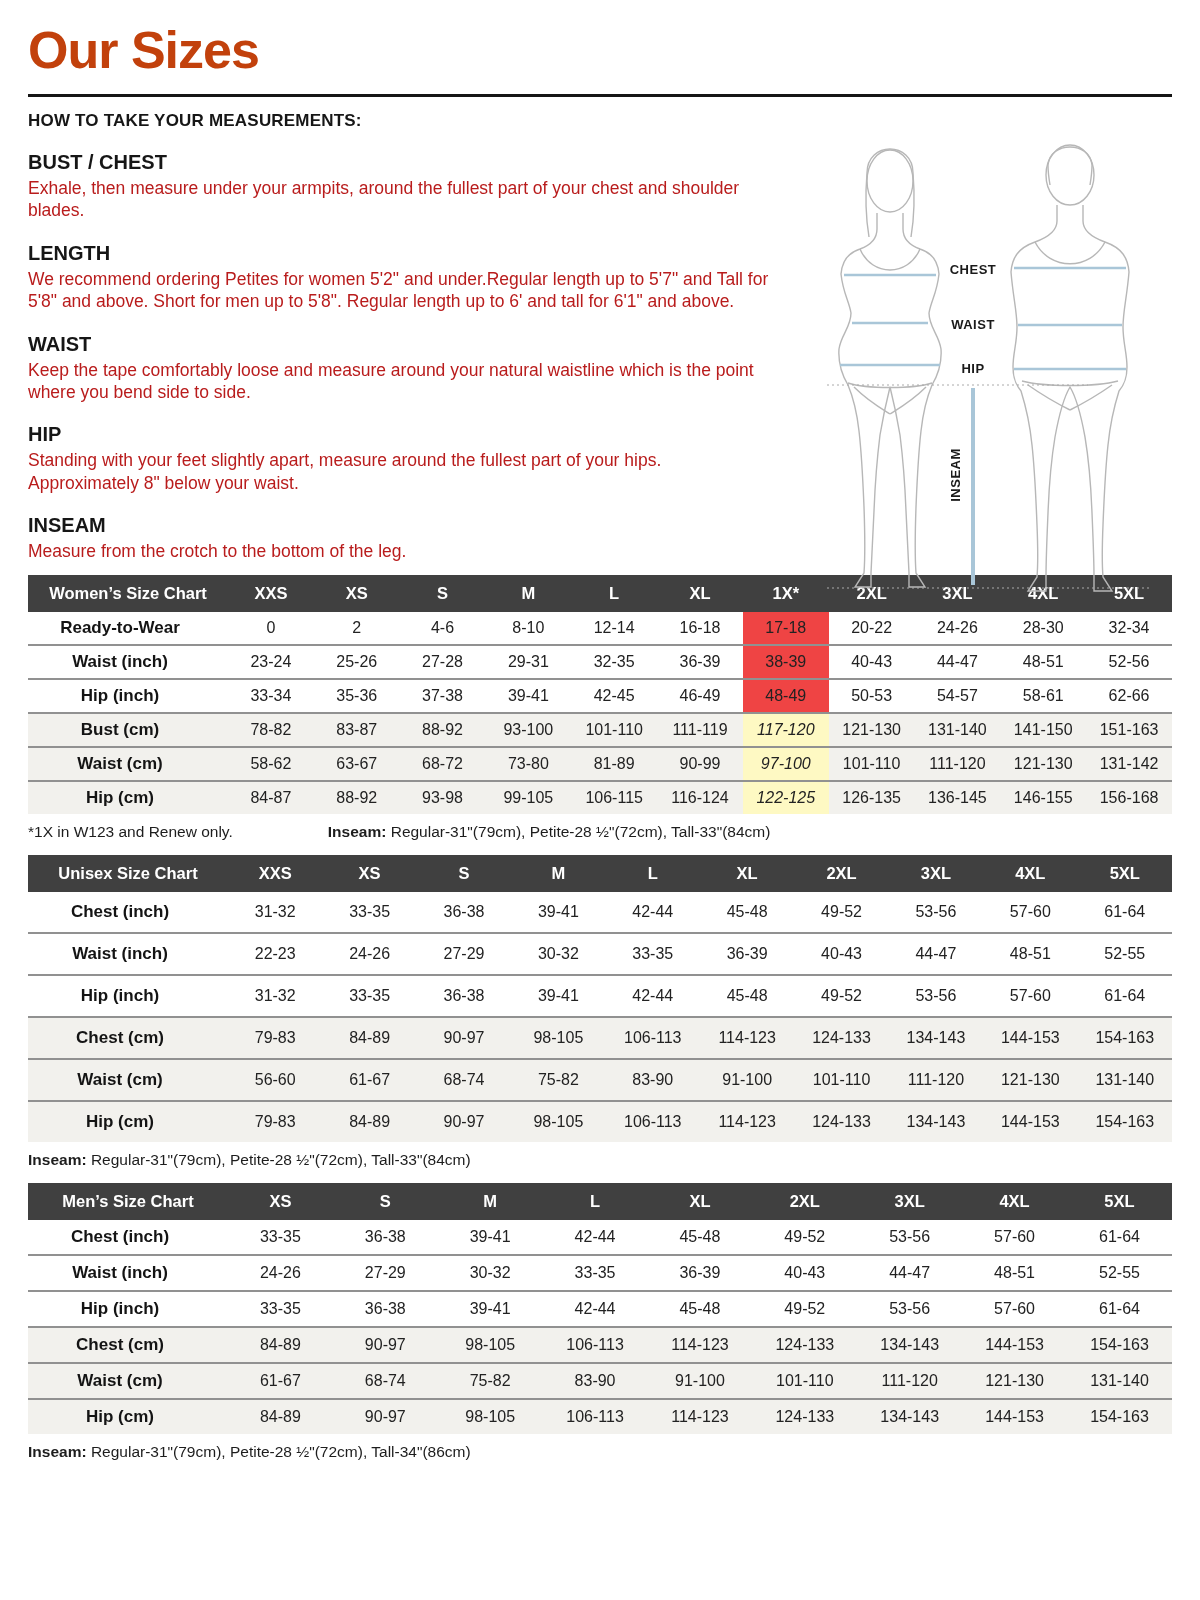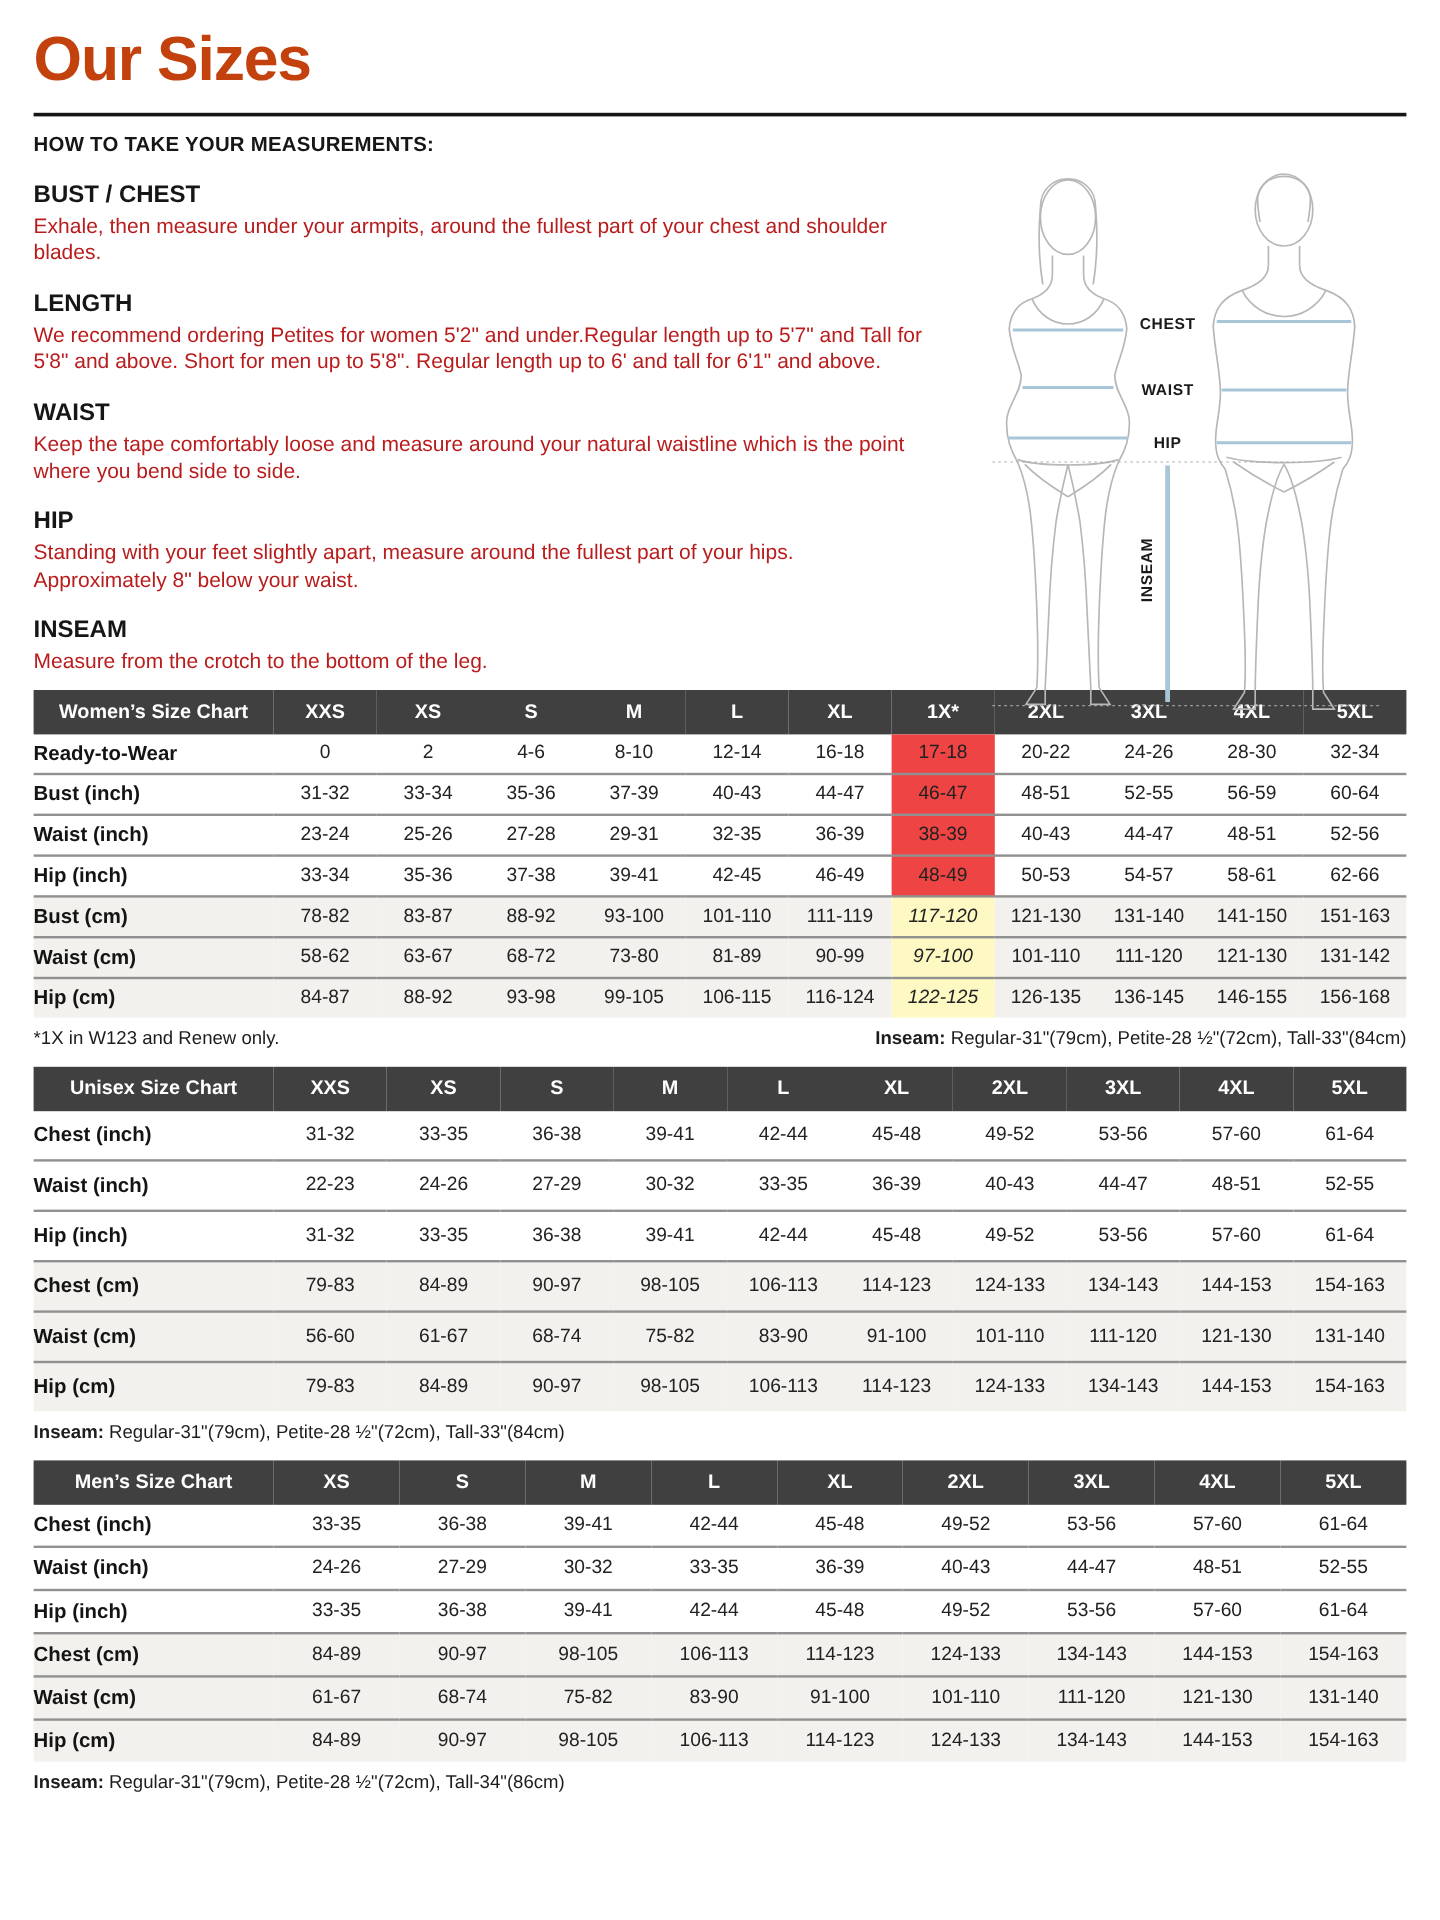--- a/index.html
+++ b/index.html
@@ -74,21 +74,21 @@
   col.label-col { width: 200px; }
   thead th {
     background: #404040;
     color: #ffffff;
     font-weight: bold;
     font-size: 16.5px;
     text-align: center;
     padding: 9px 4px;
   }
   tbody th {
-    text-align: left;
+    text-align: center;
     padding-right: 16px;
     font-weight: bold;
     font-size: 17px;
     color: #141414;
     white-space: nowrap;
   }
   tbody td {
     text-align: center;
     font-size: 16px;
     color: #222222;
@@ -100,21 +100,21 @@
   td.hl { background: #ef4444; }
   tr.shaded td.hl { background: #fef9c3; font-style: italic; }
 
   
   #table-0 tbody th, #table-0 tbody td { padding-top: 6px; padding-bottom: 6px; }
   #table-1 tbody th, #table-1 tbody td { padding-top: 10px; padding-bottom: 10px; }
   #table-2 tbody th, #table-2 tbody td { padding-top: 7px; padding-bottom: 7px; }
 
   .fnote {
     display: flex;
-    justify-content: space-between;
+    justify-content: flex-start;
     gap: 95px;
     margin-top: 9px;
     font-size: 15.5px;
     color: #1d1d1d;
   }
   .fnote b { font-weight: bold; }
 </style>
 </head>
 <body>
 
@@ -278,34 +278,20 @@
               <td>8-10</td>
               <td>12-14</td>
               <td>16-18</td>
               <td class="hl">17-18</td>
               <td>20-22</td>
               <td>24-26</td>
               <td>28-30</td>
               <td>32-34</td>
             </tr>
             <tr>
-              <th>Bust (inch)</th>
-              <td>31-32</td>
-              <td>33-34</td>
-              <td>35-36</td>
-              <td>37-39</td>
-              <td>40-43</td>
-              <td>44-47</td>
-              <td class="hl">46-47</td>
-              <td>48-51</td>
-              <td>52-55</td>
-              <td>56-59</td>
-              <td>60-64</td>
-            </tr>
-            <tr>
               <th>Waist (inch)</th>
               <td>23-24</td>
               <td>25-26</td>
               <td>27-28</td>
               <td>29-31</td>
               <td>32-35</td>
               <td>36-39</td>
               <td class="hl">38-39</td>
               <td>40-43</td>
               <td>44-47</td>

